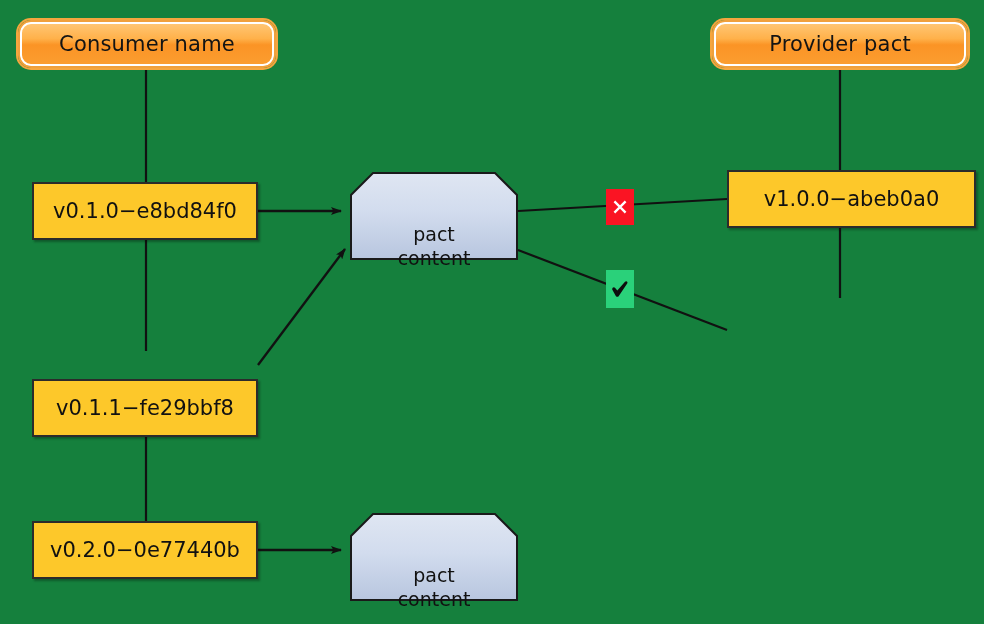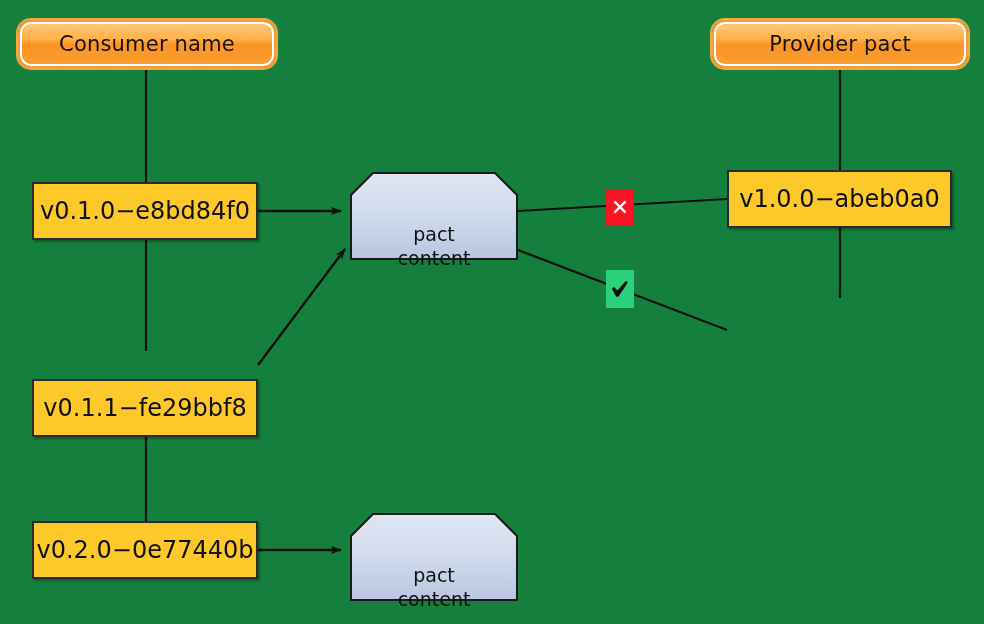--- a/index.html
+++ b/index.html
@@ -61,21 +61,21 @@
     box-sizing: border-box;
     background: #fdc82a;
     border: 2px solid #2b2b2b;
     display: flex;
     align-items: center;
     justify-content: center;
     box-shadow: 2px 2px 2px rgba(0,0,0,0.30);
   }
   .version-node .version-label {
     font-family: "DejaVu Sans", sans-serif;
-    font-size: 24px;
+    font-size: 21px;
     line-height: 1;
     color: #111111;
     white-space: nowrap;
   }
 
   
   .pact-node {
     position: absolute;
     box-sizing: border-box;
   }
@@ -162,21 +162,21 @@
   </div>
 
   <div class="version-node" id="node-c-v011" style="left: 32px; top: 351px; width: 226px; height: 58px; margin-top: 28px;">
     <span class="version-label">v0.1.1−fe29bbf8</span>
   </div>
 
   <div class="version-node" id="node-c-v020" style="left: 32px; top: 521px; width: 226px; height: 58px;">
     <span class="version-label">v0.2.0−0e77440b</span>
   </div>
 
-  <div class="version-node" id="node-p-v100" style="left: 727px; top: 170px; width: 225px; height: 58px;">
+  <div class="version-node" id="node-p-v100" style="left: 727px; top: 170px; width: 249px; height: 58px;">
     <span class="version-label">v1.0.0−abeb0a0</span>
   </div>
 
 
   <div class="pact-node" id="node-pact-1" style="left: 350px; top: 172px; width: 168px; height: 88px;">
     <svg width="168" height="88" viewBox="0 0 168 88">
         <path d="M 23,1 L 145,1 L 167,23 L 167,87 L 1,87 L 1,23 Z" fill="url(#pactGrad)" stroke="#1a1a1a" stroke-width="2" stroke-linejoin="miter"></path>
       </svg>
     <div class="pact-label">pact
 content</div>

